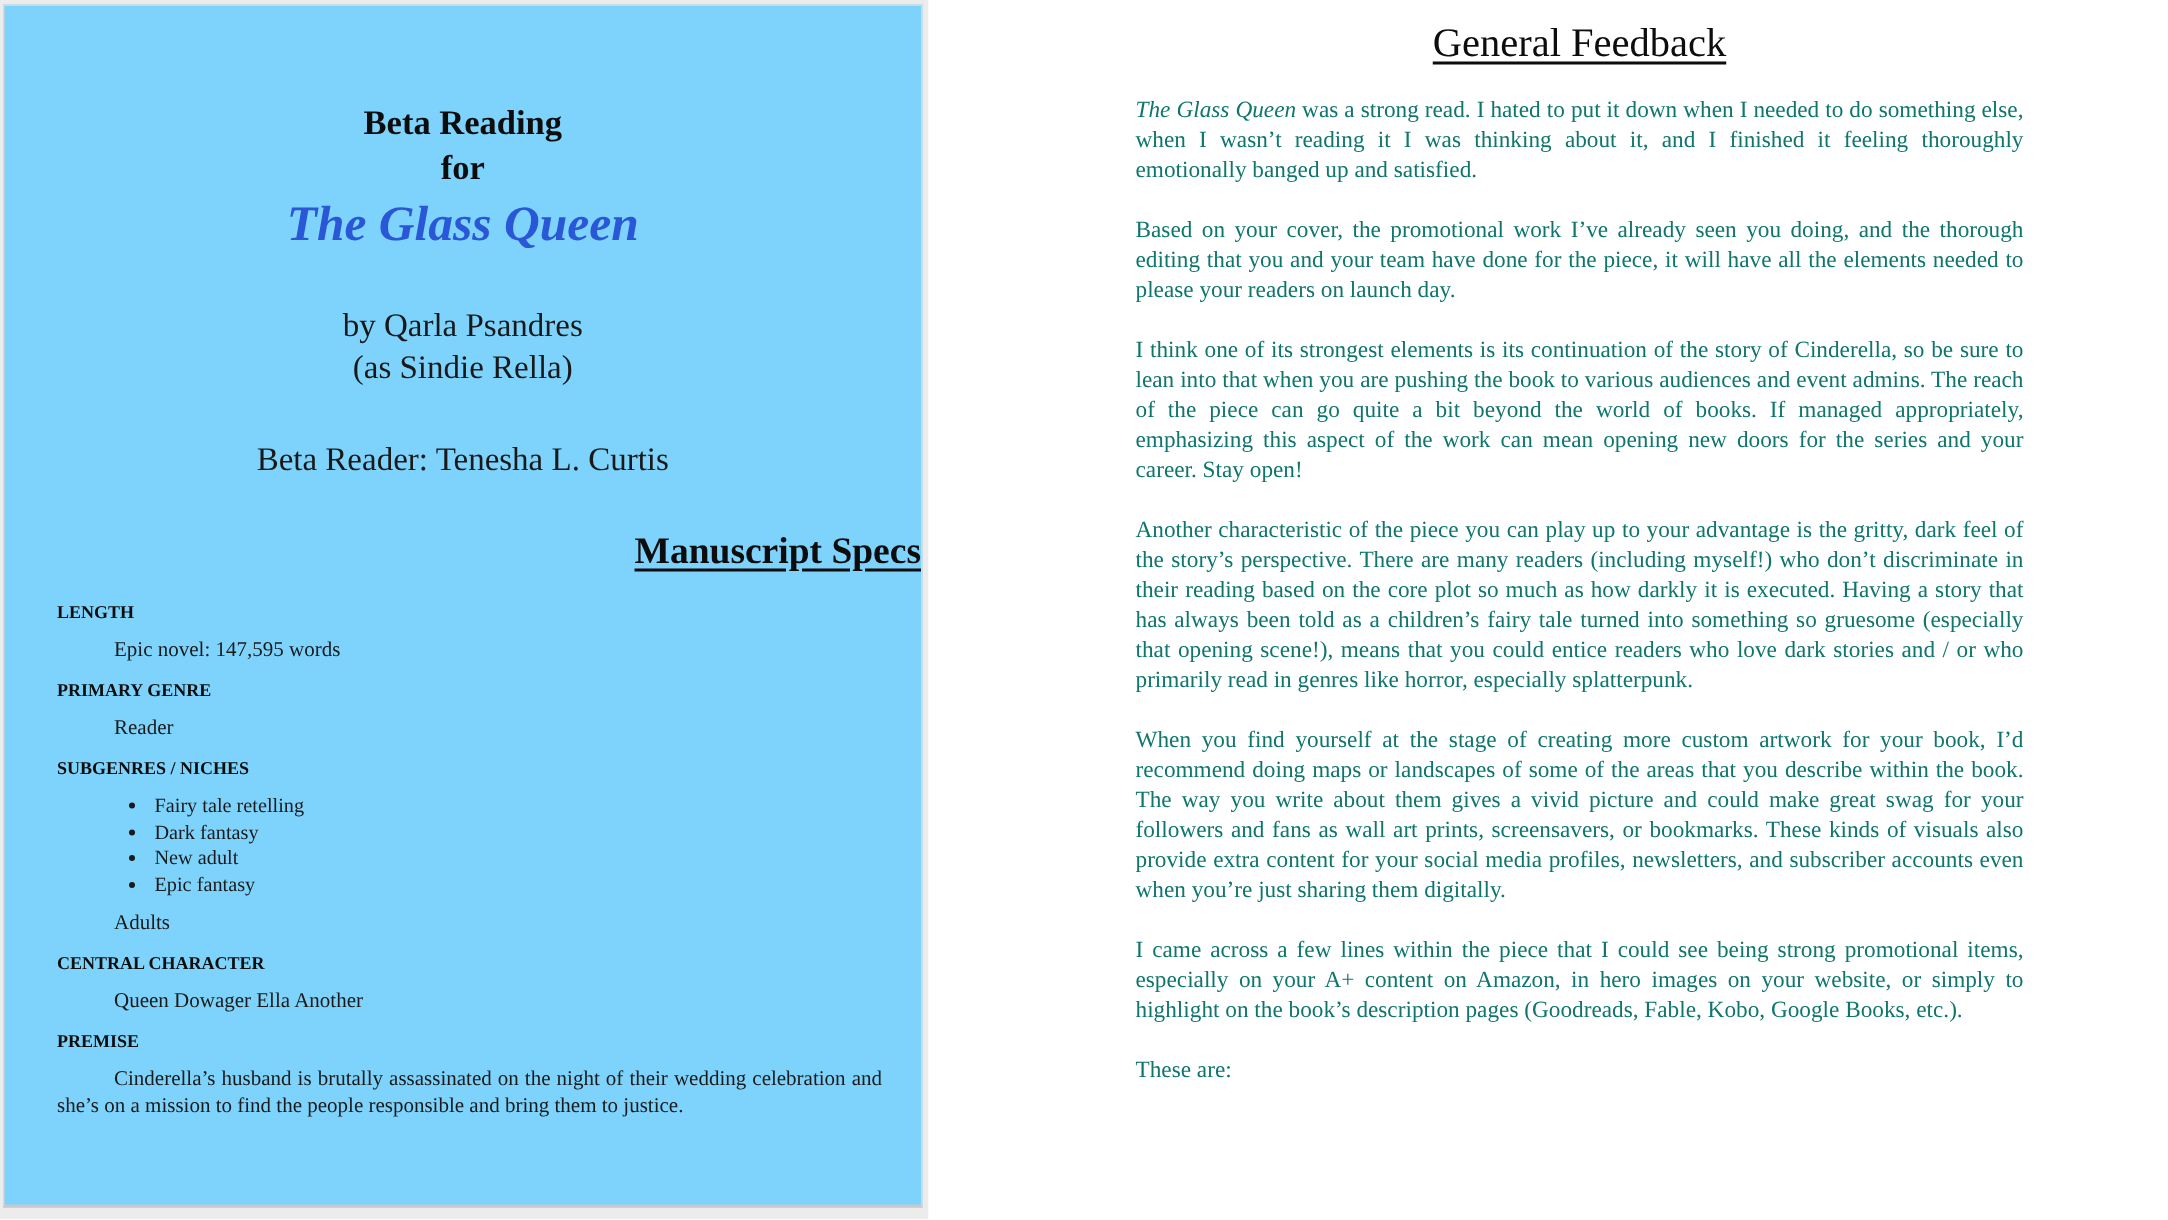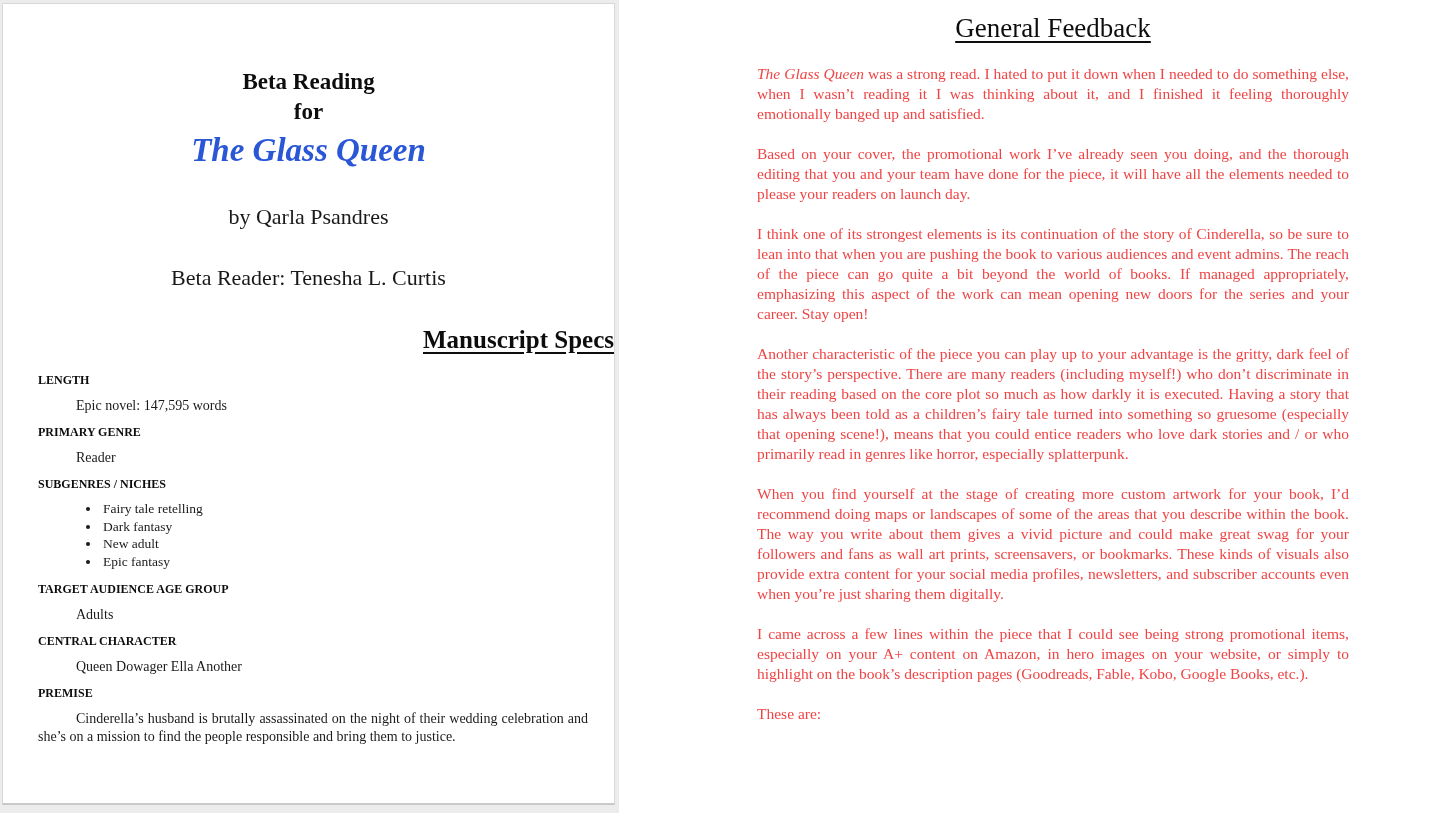--- a/index.html
+++ b/index.html
@@ -18,21 +18,21 @@
   .left-col {
     position: absolute;
     left: 0; top: 0;
     width: 619px; height: 813px;
     background: #ececec;
   }
   .cover-page {
     position: absolute;
     left: 2px; top: 3px;
     width: 613px; height: 802px;
-    background: #ffffff;
+    background: #7dd3fc;
     border: 1px solid #d8d8d8;
     border-bottom: 2px solid #c9c9c9;
     overflow: hidden;
   }
   .cover-head { padding-top: 63px; text-align: center; }
   .cover-title-line {
     font-size: 23px;
     font-weight: bold;
     line-height: 30px;
     color: #0d0d0d;
@@ -111,58 +111,58 @@
     text-decoration: underline;
     text-decoration-thickness: 2px;
     text-underline-offset: 4px;
     color: #0d0d0d;
   }
   .para {
     font-size: 15.5px;
     line-height: 20px;
     text-align: justify;
     margin-top: 20px;
-    color: #ef4444;
+    color: #0f766e;
   }
   .para em { font-style: italic; }
 </style>
 </head>
 <body>
 
 <div class="canvas">
 
   <div class="left-col">
     <div class="cover-page">
 
       <div class="cover-head">
         <div class="cover-title-line">Beta Reading</div>
         <div class="cover-title-line">for</div>
         <div class="book-title" style="color: rgb(42, 87, 214);">The Glass Queen</div>
         <div class="byline byline-first">by Qarla Psandres</div>
+        <div class="byline">(as Sindie Rella)</div>
         <div class="reader-line">Beta Reader: Tenesha L. Curtis</div>
       </div>
 
       <h2 class="section-title">Manuscript Specs</h2>
 
       <div class="specs">
         <div class="spec-label">LENGTH</div>
         <div class="spec-value">Epic novel: 147,595 words</div>
 
         <div class="spec-label">PRIMARY GENRE</div>
         <div class="spec-value">Reader</div>
 
         <div class="spec-label">SUBGENRES / NICHES</div>
         <ul class="spec-bullets">
           <li>Fairy tale retelling</li>
           <li>Dark fantasy</li>
           <li>New adult</li>
           <li>Epic fantasy</li>
         </ul>
 
-        <div class="spec-label">TARGET AUDIENCE AGE GROUP</div>
         <div class="spec-value">Adults</div>
 
         <div class="spec-label">CENTRAL CHARACTER</div>
         <div class="spec-value">Queen Dowager Ella Another</div>
 
         <div class="spec-label">PREMISE</div>
         <p class="premise-para">Cinderella’s husband is brutally assassinated on the night of their wedding celebration and she’s on a mission to find the people responsible and bring them to justice.</p>
       </div>
 
     </div>

